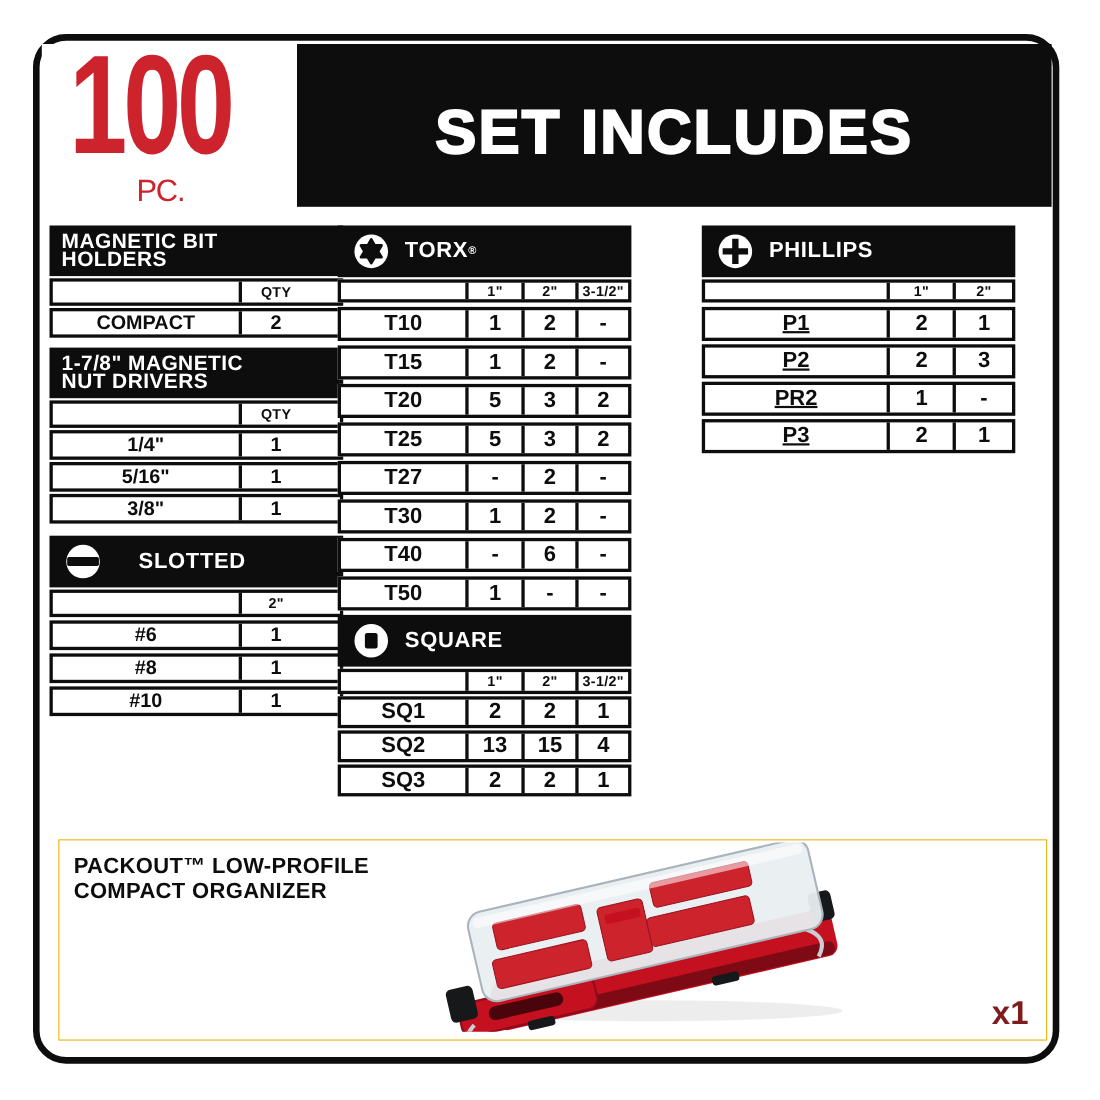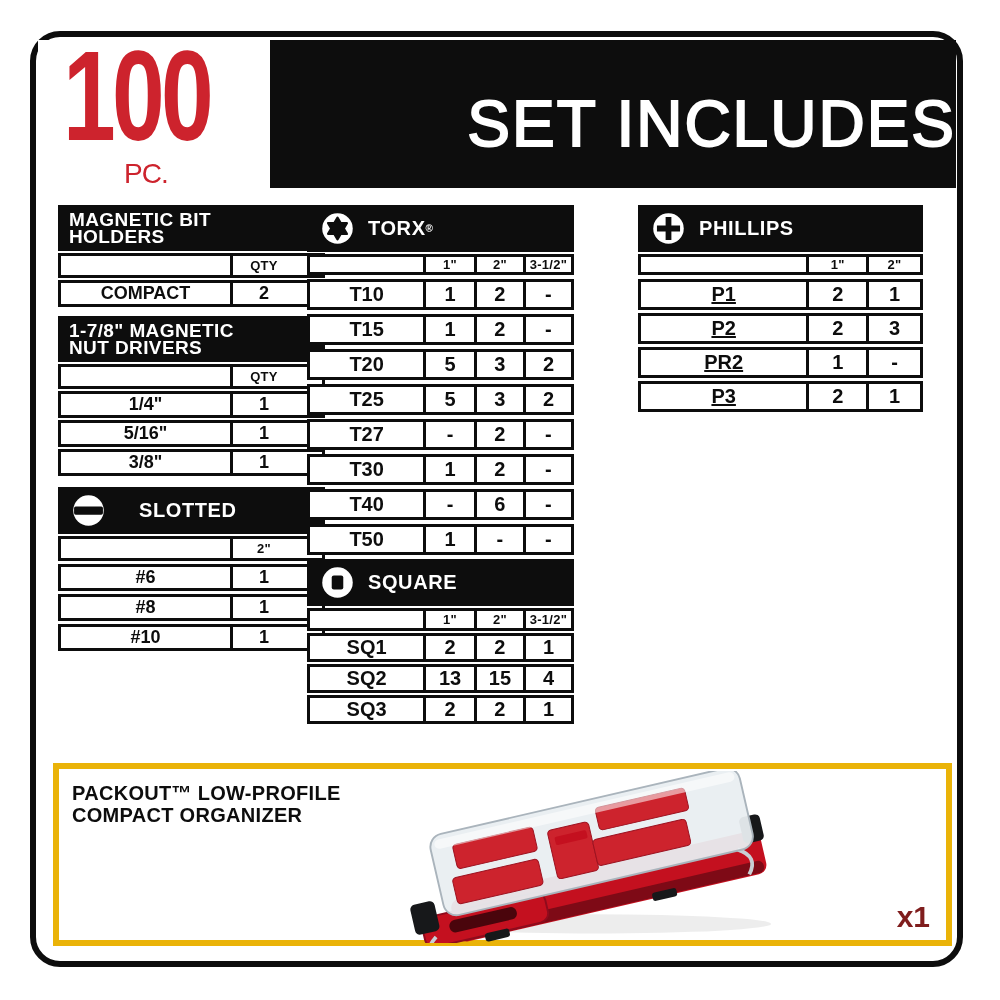--- a/index.html
+++ b/index.html
@@ -7,25 +7,25 @@
   .page{position:relative;width:1000px;height:1000px;}
   .frame{position:absolute;left:30px;top:31px;width:933px;height:936px;
     border:6px solid #0d0d0d;border-radius:30px;box-sizing:border-box;}
   
   .hundred{position:absolute;left:38px;top:40px;width:232px;height:148px;background:#fff;}
   .hundred .num{position:absolute;left:25px;top:-8px;font-size:128px;line-height:1;
     font-weight:bold;color:#CD232D;letter-spacing:-5px;transform:scaleX(.74);transform-origin:left top;}
   .hundred .unit{position:absolute;left:86px;top:101px;font-size:28px;line-height:1;
     font-weight:normal;color:#CD232D;letter-spacing:-1px;margin-top:19px;}
   .banner{position:absolute;left:270px;top:40px;width:686px;height:148px;background:#0d0d0d;}
-  .banner-title{position:absolute;top:52px;left:0;width:100%;text-align:right;color:#fff;
-    font-size:64px;line-height:1;font-weight:normal;letter-spacing:2px;-webkit-text-stroke:2px #fff;white-space:nowrap;}
+  .banner-title{position:absolute;top:52px;left:0;width:100%;text-align:center;color:#fff;
+    font-size:56px;line-height:1;font-weight:bold;letter-spacing:2px;-webkit-text-stroke:2px #fff;white-space:nowrap;}
   
   .col{position:absolute;top:205px;}
-  .col1{left:58px;width:267px;}
+  .col1{left:45px;width:267px;}
   .col2{left:307px;width:267px;}
   .col3{left:638px;width:285px;}
   
   .sect{background:#0d0d0d;color:#fff;margin-bottom:2px;display:flex;align-items:center;
     padding-left:11px;box-sizing:border-box;}
   .sect.two-line{height:46px;}
   .sect.two-line .tl{font-size:19px;line-height:17px;font-weight:bold;letter-spacing:.4px;}
   .sect.icon-sect{height:47px;}
   .sect .sect-title{font-size:20px;font-weight:bold;letter-spacing:.6px;}
   .sect sup{font-size:10px;font-weight:bold;vertical-align:9px;}
@@ -50,21 +50,21 @@
   .tb-sq .trow.thead{height:23px;margin-bottom:2px;}
   .tb-sq .cell{font-size:20px;}
   .tb-sq .c0{width:133px;} .tb-sq .c1{width:59px;} .tb-sq .c2{width:57px;} .tb-sq .c3{width:56px;}
   .tb-right .trow{height:31px;margin-bottom:3px;}
   .tb-right .trow.thead{height:21px;margin-bottom:4px;}
   .tb-right .cell{font-size:20px;}
   .tb-right .c0{width:169px;text-decoration:underline;} .tb-right .c1{width:61px;} .tb-right .c2{width:55px;}
   .thead .cell{font-size:13px !important;}
   
   .panel{position:absolute;left:53px;top:763px;width:899px;height:183px;
-    border:6px solid #eab308;box-sizing:border-box;background:#fff;}
+    border:1px solid #eab308;box-sizing:border-box;background:#fff;}
   .pk-title{position:absolute;left:13px;top:13px;font-size:20px;line-height:22px;
     font-weight:bold;color:#0d0d0d;letter-spacing:.3px;}
   .org{position:absolute;left:285px;top:2px;width:520px;height:172px;}
   .qty{position:absolute;right:16px;bottom:6px;font-size:30px;font-weight:bold;color:#7f1d1d;}
   .footer{position:absolute;left:57px;top:974px;font-size:14px;font-weight:bold;color:#0d0d0d;}
 </style>
 </head>
 <body>
 
 <div class="page">

